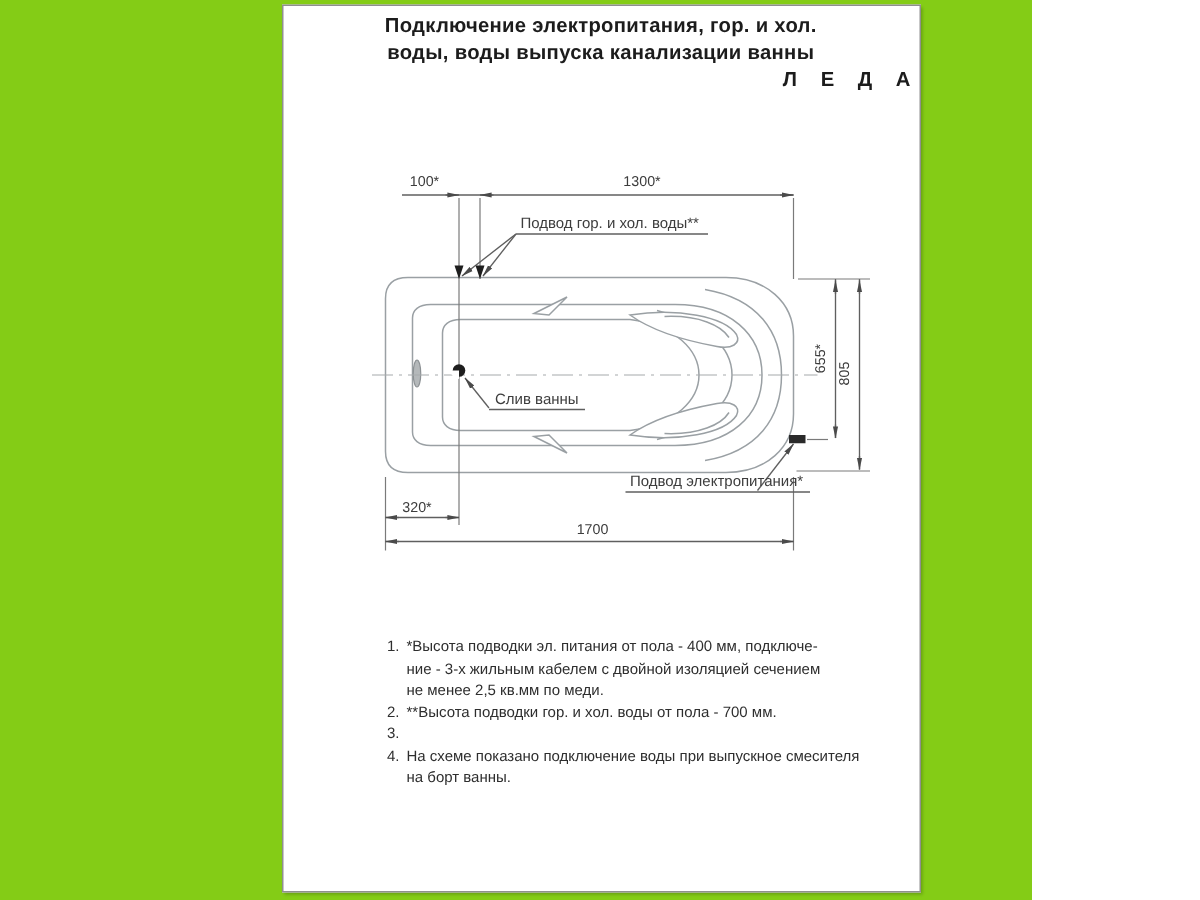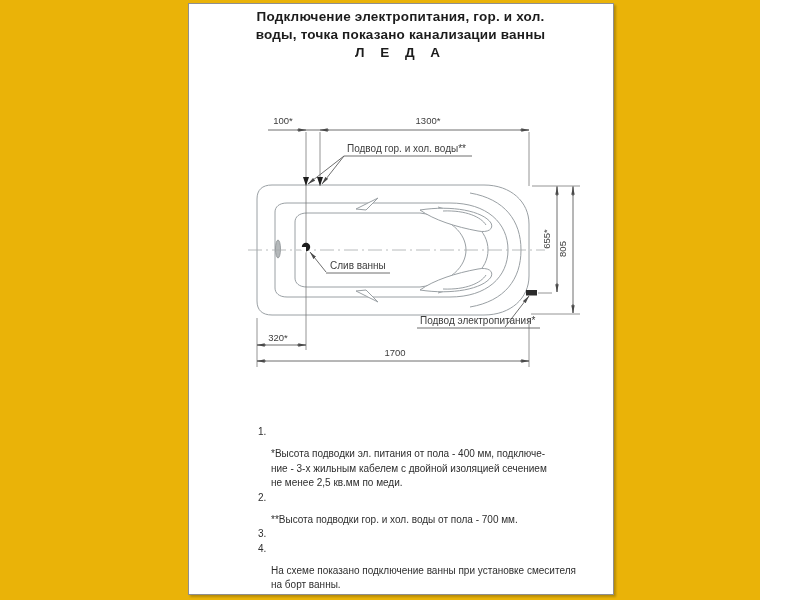--- a/index.html
+++ b/index.html
@@ -1,41 +1,41 @@
 <!DOCTYPE html>
 <html><head>
 <meta charset="utf-8">
 <style>
   html,body{margin:0;padding:0;background:#fff;}
-  .page{position:relative;width:760px;height:600px;background:#eab308;overflow:hidden;
+  .page{position:relative;width:688px;height:600px;background:#84cc16;overflow:hidden;
         font-family:"Liberation Sans",sans-serif;}
   .sheet{position:absolute;left:188px;top:3px;width:424px;height:590px;background:#fff;
          border:1px solid #8f8f8f;box-shadow:1.5px 1.5px 2px rgba(0,0,0,.22);}
   .title{position:absolute;left:188px;top:8px;width:425px;text-align:center;
          color:#1c1c1c;font-size:13.5px;font-weight:bold;line-height:18px;letter-spacing:.2px;}
-  .title .brand{letter-spacing:6px;}
+  .title .brand{letter-spacing:6px;text-align:right;}
   .drawing-svg{position:absolute;left:0;top:0;width:800px;height:600px;}
   .notes{position:absolute;left:258px;top:425px;width:330px;color:#2e2e2e;
          font-size:10px;line-height:14.5px;}
   .note{display:flex;}
   .note-num{flex:0 0 13px;}
-  .note-text{white-space:pre-line;margin-top:22px;}
+  .note-text{white-space:pre-line;}
   svg text{font-family:"Liberation Sans",sans-serif;fill:#3d3d3d;}
   .dim-text{font-size:9.5px;}
   .callout-text{font-size:10px;}
 </style>
 </head>
 <body>
 
 <div class="page">
   <div class="sheet"></div>
 
   <div class="title">
     <div>Подключение электропитания, гор. и хол.</div>
-    <div>воды, точка показано канализации ванны</div>
+    <div>воды, воды выпуска канализации ванны</div>
     <div class="brand">Л Е Д А</div>
   </div>
 
   <svg class="drawing-svg" viewBox="0 0 800 600">
     <defs>
       <marker id="arr" viewBox="0 0 9 5" refX="8.6" refY="2.5" markerWidth="9" markerHeight="5" orient="auto-start-reverse">
         <path d="M0,0.6 L9,2.5 L0,4.4 Z" fill="#4a4a4a"></path>
       </marker>
     </defs>
 
@@ -142,17 +142,17 @@
     </div>
     <div class="note">
       <span class="note-num">2.</span>
       <span class="note-text">**Высота подводки гор. и хол. воды от пола - 700 мм.</span>
     </div>
     <div class="note">
       <span class="note-num">3.</span>
     </div>
     <div class="note">
       <span class="note-num">4.</span>
-      <span class="note-text">На схеме показано подключение ванны при установке смесителя
+      <span class="note-text">На схеме показано подключение воды при выпускное смесителя
 на борт ванны.</span>
     </div>
   </div>
 </div>
 
 </body></html>

